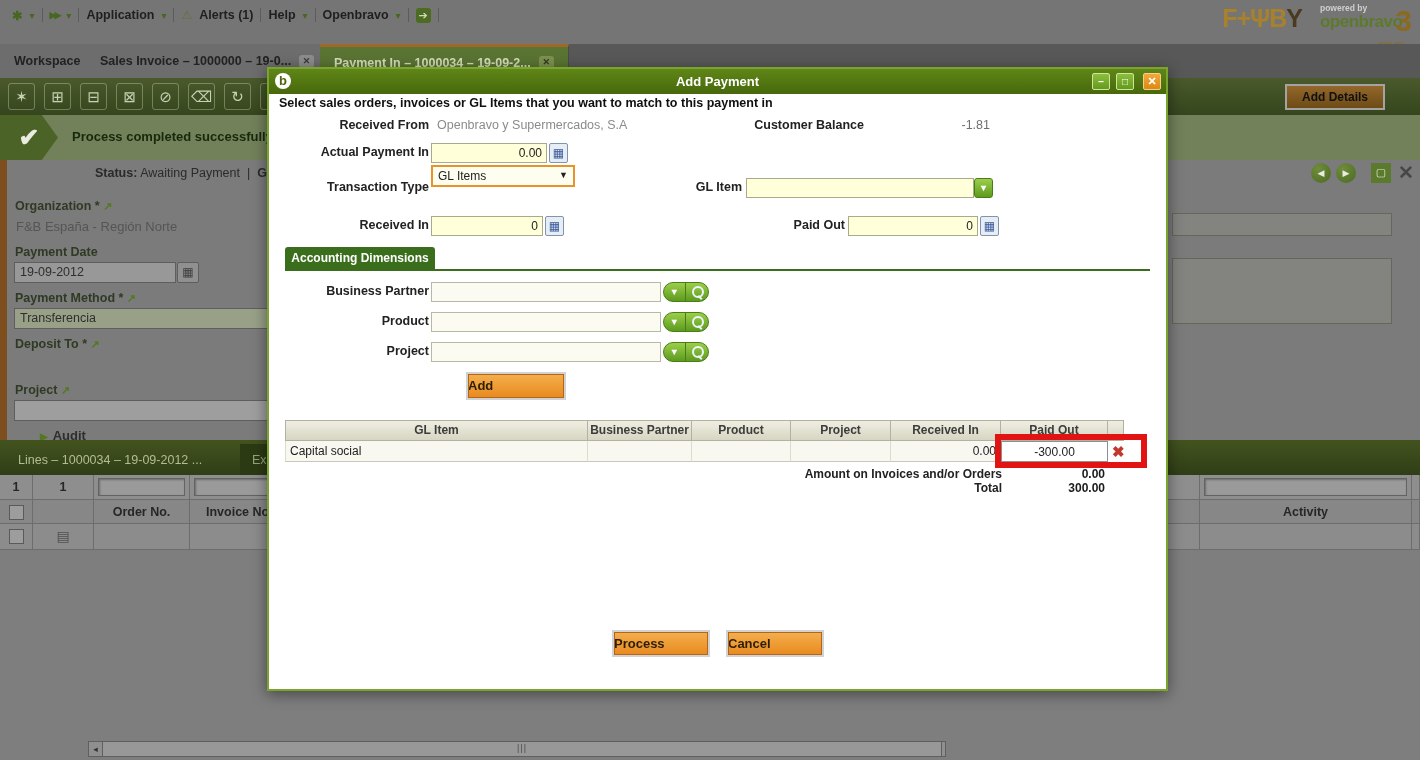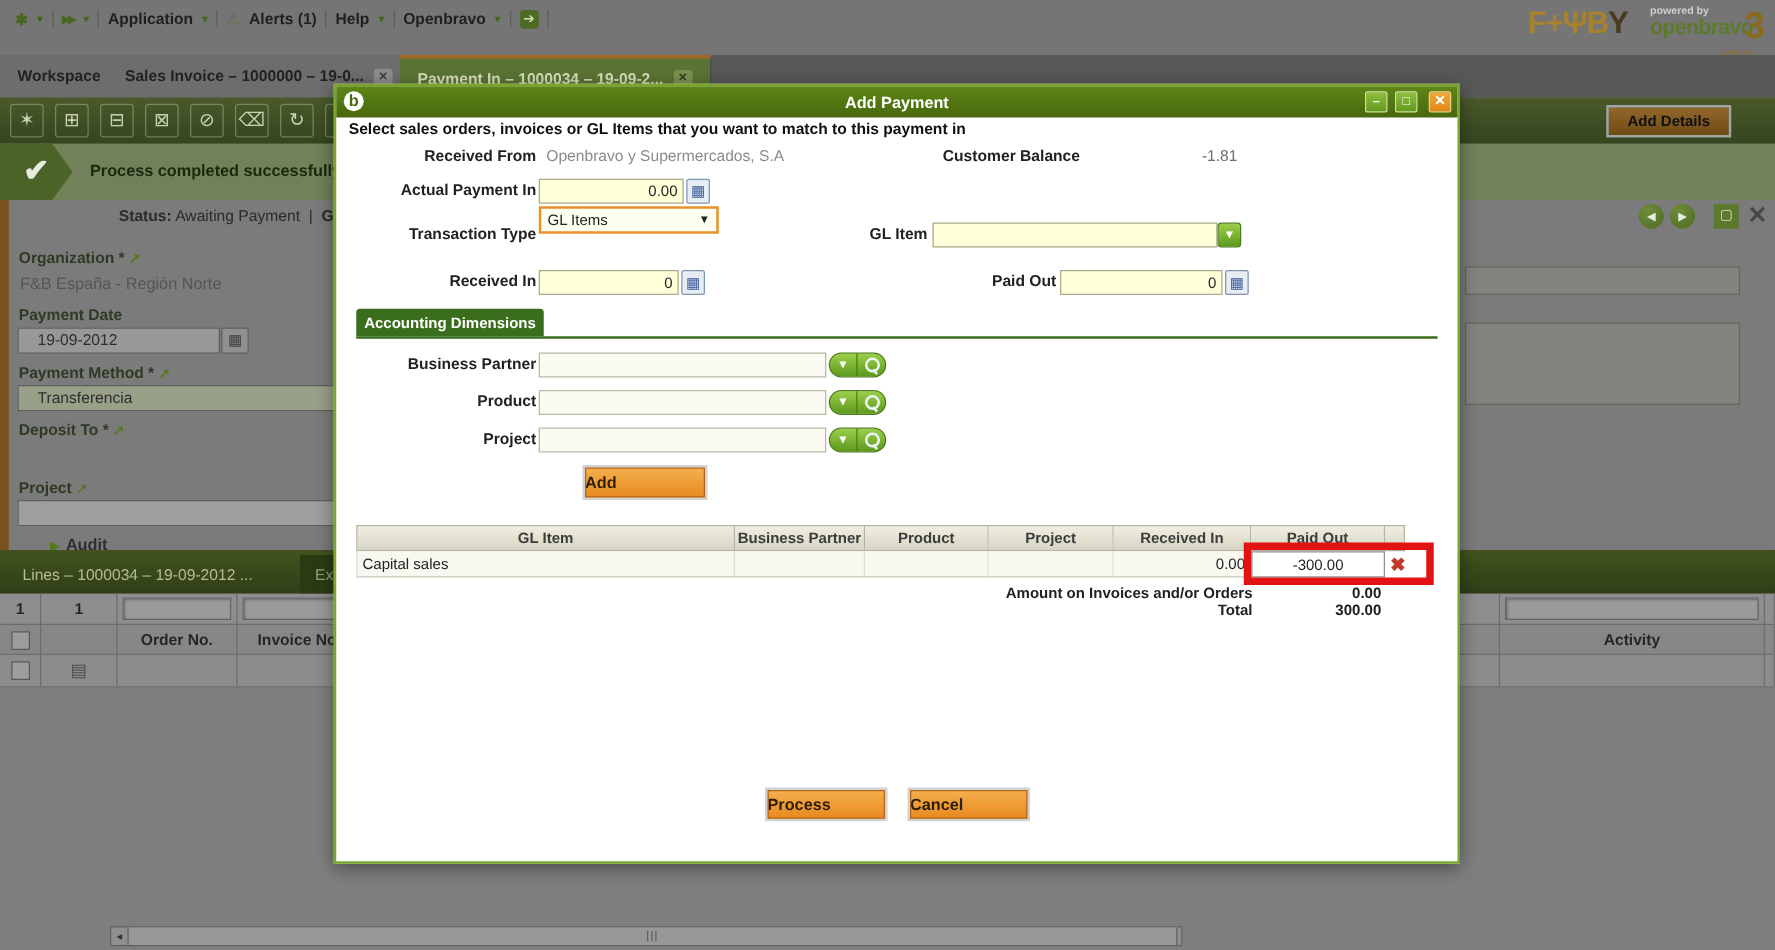--- a/index.html
+++ b/index.html
@@ -60,21 +60,21 @@
   .grayx{position:absolute;top:2px;width:22px;height:22px;color:#474747;font-size:19px;font-weight:bold;
     text-align:center;line-height:22px;cursor:pointer;}
 
   
   .formarea{left:0;top:186px;width:1420px;height:254px;background:#7b7b7b;}
   .orangebar{position:absolute;left:0;top:-26px;width:7px;height:280px;background:#7d4e1e;}
   .flab{position:absolute;color:#2f3a24;font-weight:bold;font-size:12.5px;white-space:nowrap;}
   .flab .lnk{color:#54791f;font-size:11px;font-weight:bold;}
   .fval{position:absolute;color:#555;font-size:13px;white-space:nowrap;}
   .finput{position:absolute;box-sizing:border-box;border:1px solid #5e5e5e;background:#989898;color:#2e2e2e;
-    font-size:12.5px;padding:2px 15px;height:21px;}
+    font-size:12.5px;padding:2px 5px;height:21px;}
   .finput.ro{background:#99a088;}
   .calbtn{position:absolute;width:22px;height:21px;box-sizing:border-box;border:1px solid #5e5e5e;background:#909090;
     color:#3d3d3d;text-align:center;line-height:19px;font-size:12px;border-radius:2px;cursor:pointer;}
   .auditrow{position:absolute;color:#2e2e2e;font-weight:bold;font-size:13px;cursor:pointer;}
   .auditrow .tri{color:#53781e;font-size:10px;margin-right:5px;}
   .rbox{position:absolute;box-sizing:border-box;border:1px solid #66665a;background:#838380;}
 
   
   .linesbar{left:0;top:440px;width:1420px;height:35px;background:linear-gradient(#43531f,#2f3e16);}
   .ltab{position:absolute;top:4px;height:31px;display:flex;align-items:center;padding:0 12px;
@@ -369,21 +369,21 @@
     <div class="obtn" style="left:197px;top:303px;width:100px;height:28px;line-height:24px;">Add</div>
 
     <div class="mthead" style="left:16px;width:303px;border-left:1px solid #b3b2a2;">GL Item</div>
     <div class="mthead" style="left:319px;width:104px;">Business Partner</div>
     <div class="mthead" style="left:423px;width:99px;">Product</div>
     <div class="mthead" style="left:522px;width:100px;">Project</div>
     <div class="mthead" style="left:622px;width:110px;">Received In</div>
     <div class="mthead" style="left:732px;width:107px;">Paid Out</div>
     <div class="mthead" style="left:839px;width:16px;"></div>
 
-    <div class="mtcell" style="left:16px;width:303px;border-left:1px solid #dcdbce;">Capital sales</div>
+    <div class="mtcell" style="left:16px;width:303px;border-left:1px solid #dcdbce;">Capital social</div>
     <div class="mtcell" style="left:319px;width:104px;"></div>
     <div class="mtcell" style="left:423px;width:99px;"></div>
     <div class="mtcell" style="left:522px;width:100px;"></div>
     <div class="mtcell" style="left:622px;width:110px;text-align:right;">0.00</div>
     <div class="mtcell pocell" style="left:732px;width:107px;">-300.00</div>
     <span class="delx" style="left:843px;top:374px;">✖</span>
 
     <div class="redbox"></div>
 
     <div class="totlab" style="left:433px;top:398px;width:300px;">Amount on Invoices and/or Orders</div>

